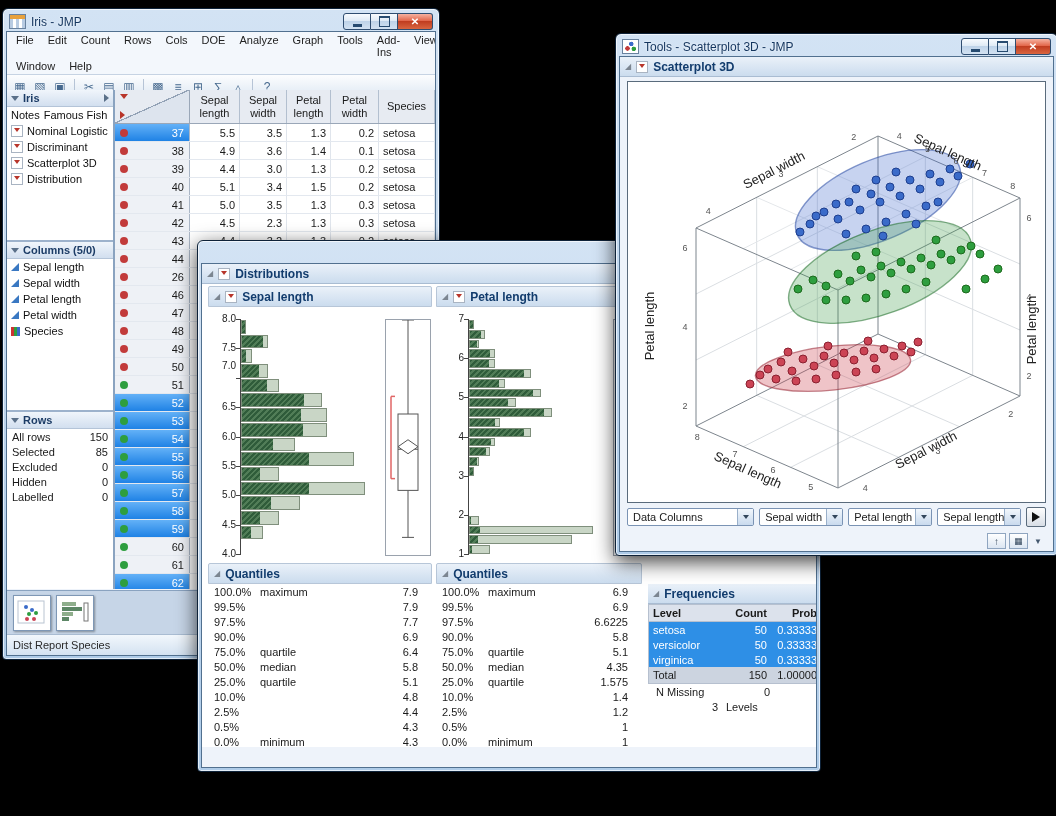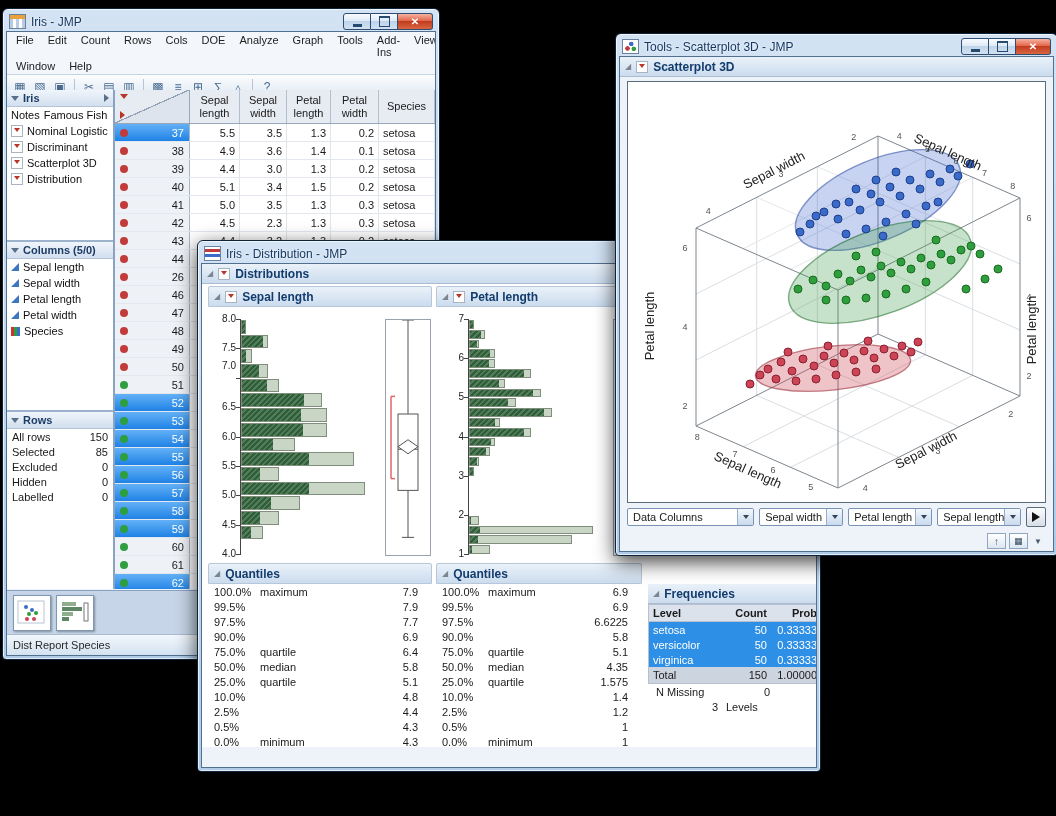--- a/index.html
+++ b/index.html
@@ -615,33 +615,20 @@
           </svg>
         </span>
       </div>
       <div class="statusbar">
         <span>Dist Report Species</span>
       </div>
     </div>
   </div>
 
   <div class="win" style="left:197px;top:240px;width:622px;height:530px;z-index:2;">
-    <div class="titlebar">
-      <span class="title-icon icon-dist"></span>
-      <span class="title-text">Iris - Distribution - JMP</span>
-      <span class="cap-group">
-        <span class="cap min">
-            <span class="glyph-min"></span>
-          </span>
-        <span class="cap max">
-            <span class="glyph-max"></span>
-          </span>
-        <span class="cap close"></span>
-      </span>
-    </div>
     <div class="win-body">
       <div id="report">
         <div class="oband">
           <span class="disc">◢</span>
           <span class="red-btn"></span>
           <span class="otitle">Distributions</span>
         </div>
 
         <div id="sec0" class="sec">
           <div class="oband">

